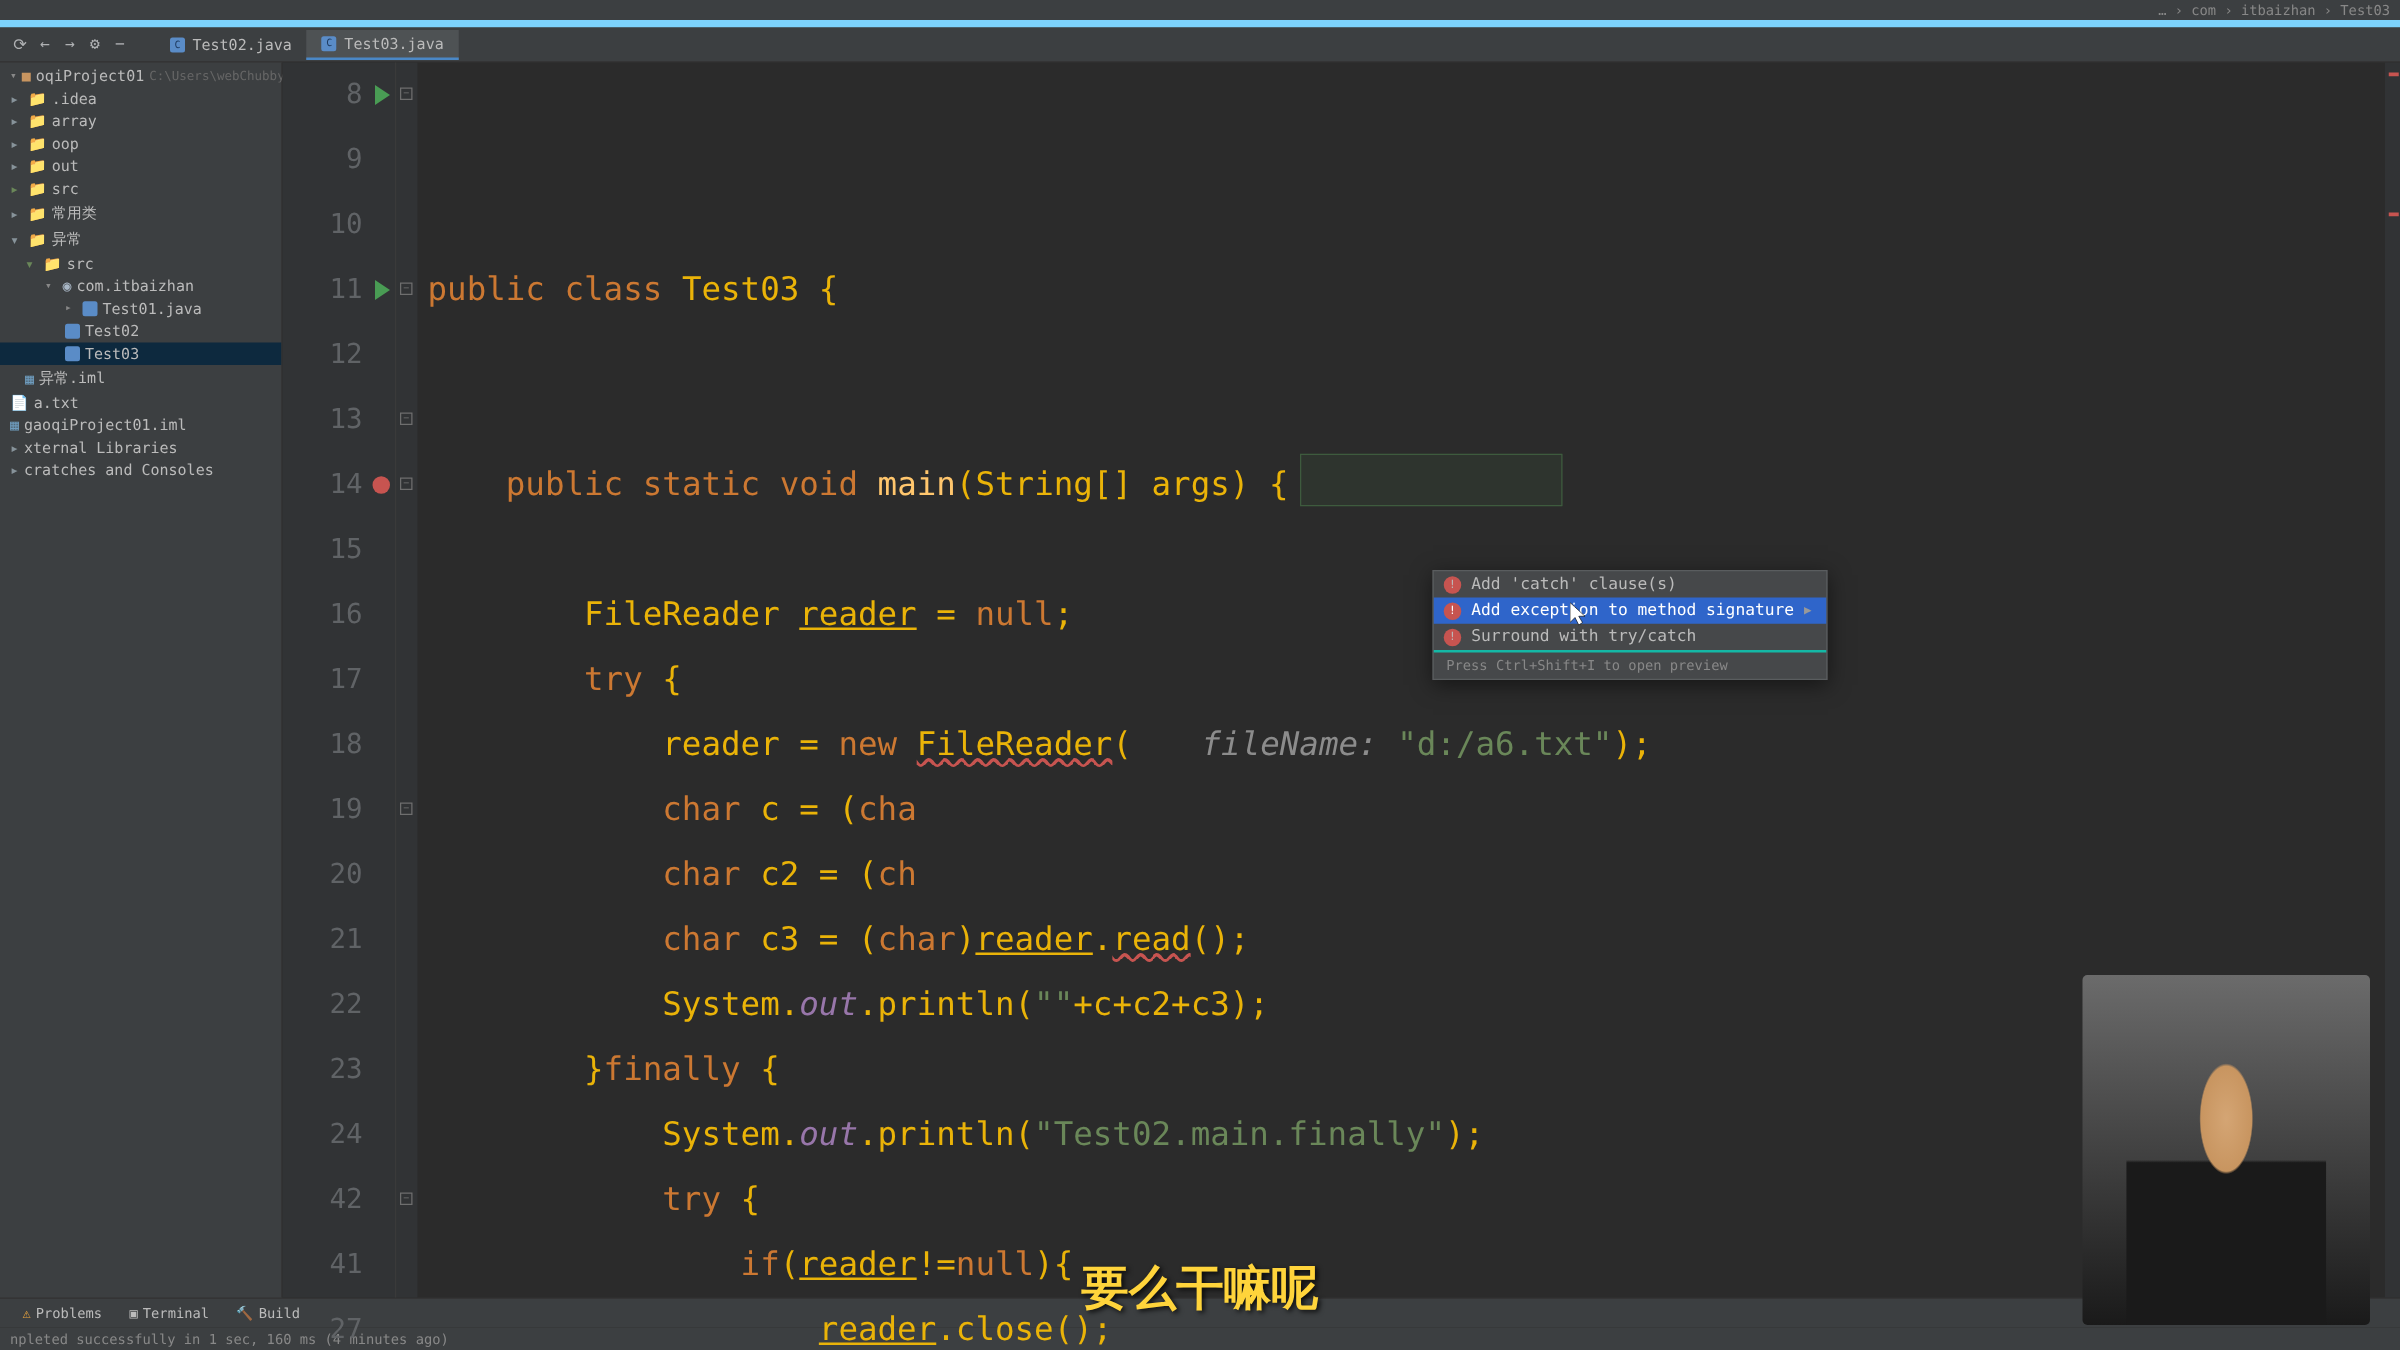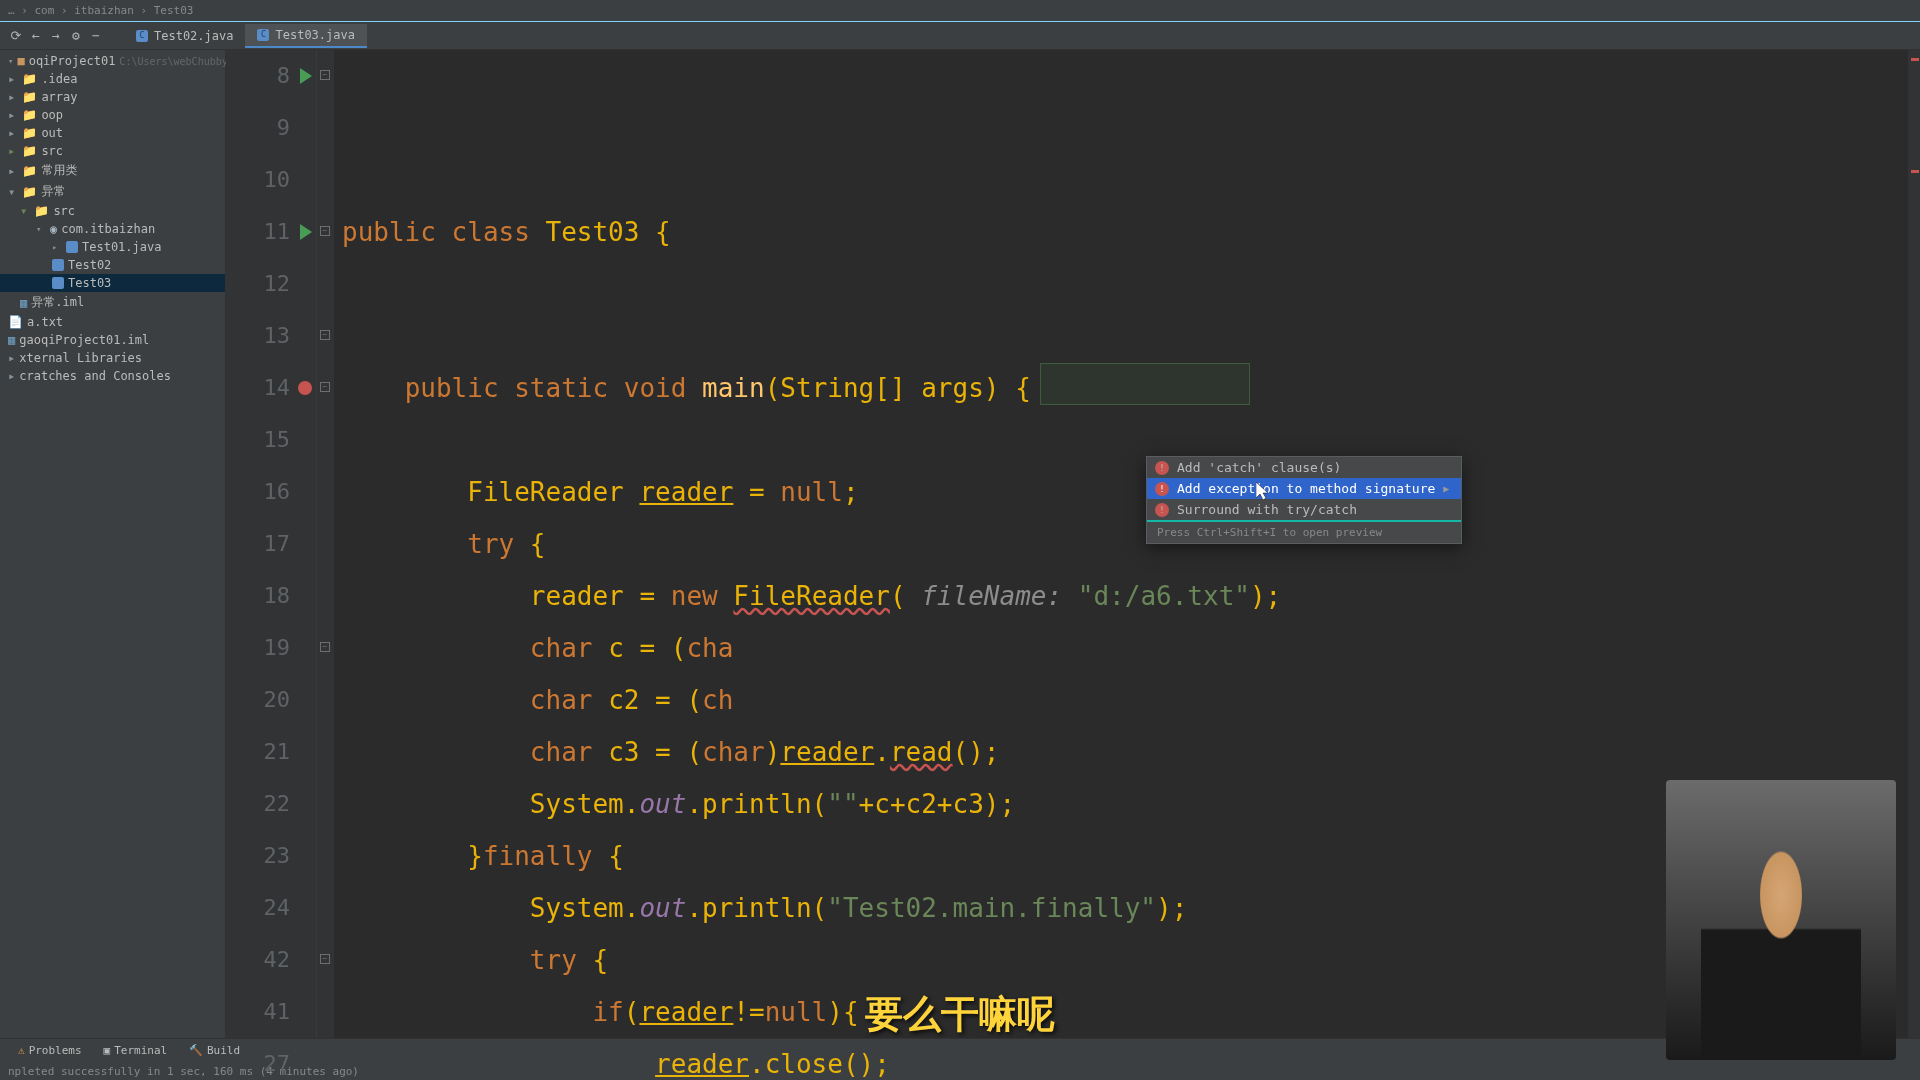--- a/index.html
+++ b/index.html
@@ -8,26 +8,27 @@
   font-family: 'Consolas', 'Monaco', monospace;
   color: #a9b7c6;
   overflow: hidden;
   width: 1920px;
   height: 1080px;
   position: relative;
 }
 .top-bar {
   height: 22px;
   background: #3c3f41;
-  border-bottom: 1px solid #7dd3fc;
+  border-bottom: 6px solid #7dd3fc;
   display: flex;
   align-items: center;
   padding: 0 8px;
   font-size: 11px;
   color: #888;
+  justify-content: flex-end;
 }
 .toolbar {
   height: 28px;
   background: #3c3f41;
   border-bottom: 1px solid #323232;
   display: flex;
   align-items: center;
 }
 .toolbar-icons {
   display: flex;
@@ -147,21 +148,21 @@
   line-height: 52px;
   white-space: pre;
   position: relative;
 }
 .code-line { height: 52px; }
 .kw { color: #cc7832; }
 .ident { color: #eab308; }
 .method { color: #ffc66d; }
 .str { color: #6a8759; }
 .field { color: #9876aa; font-style: italic; }
-.param { color: #8c8c8c; font-style: italic; }
+.param { color: #8c8c8c; font-style: italic; margin-left: 40px; }
 .underline-wavy { text-decoration: underline wavy #c75450; text-decoration-skip-ink: none; }
 .underline { text-decoration: underline; }
 .highlight-box {
   position: absolute;
   border: 1px solid #3e5b3e;
   background: rgba(62,91,62,0.2);
   pointer-events: none;
 }
 .popup {
   position: absolute;
@@ -231,21 +232,21 @@
   justify-content: center;
 }
 .person {
   width: 160px; height: 220px;
   background: radial-gradient(ellipse at 50% 25%, #d4a574 0%, #c89560 18%, transparent 19%),
               linear-gradient(180deg, transparent 40%, #1a1a1a 41%);
   border-radius: 60px 60px 0 0;
 }
 .subtitle {
   position: absolute;
-  bottom: 40px;
+  bottom: 24px;
   left: 50%;
   transform: translateX(-50%);
   color: #ffd43b;
   font-size: 38px;
   font-weight: bold;
   font-family: sans-serif;
   text-shadow: 2px 2px 4px rgba(0,0,0,0.8);
   z-index: 200;
 }
 .cursor-ptr {

